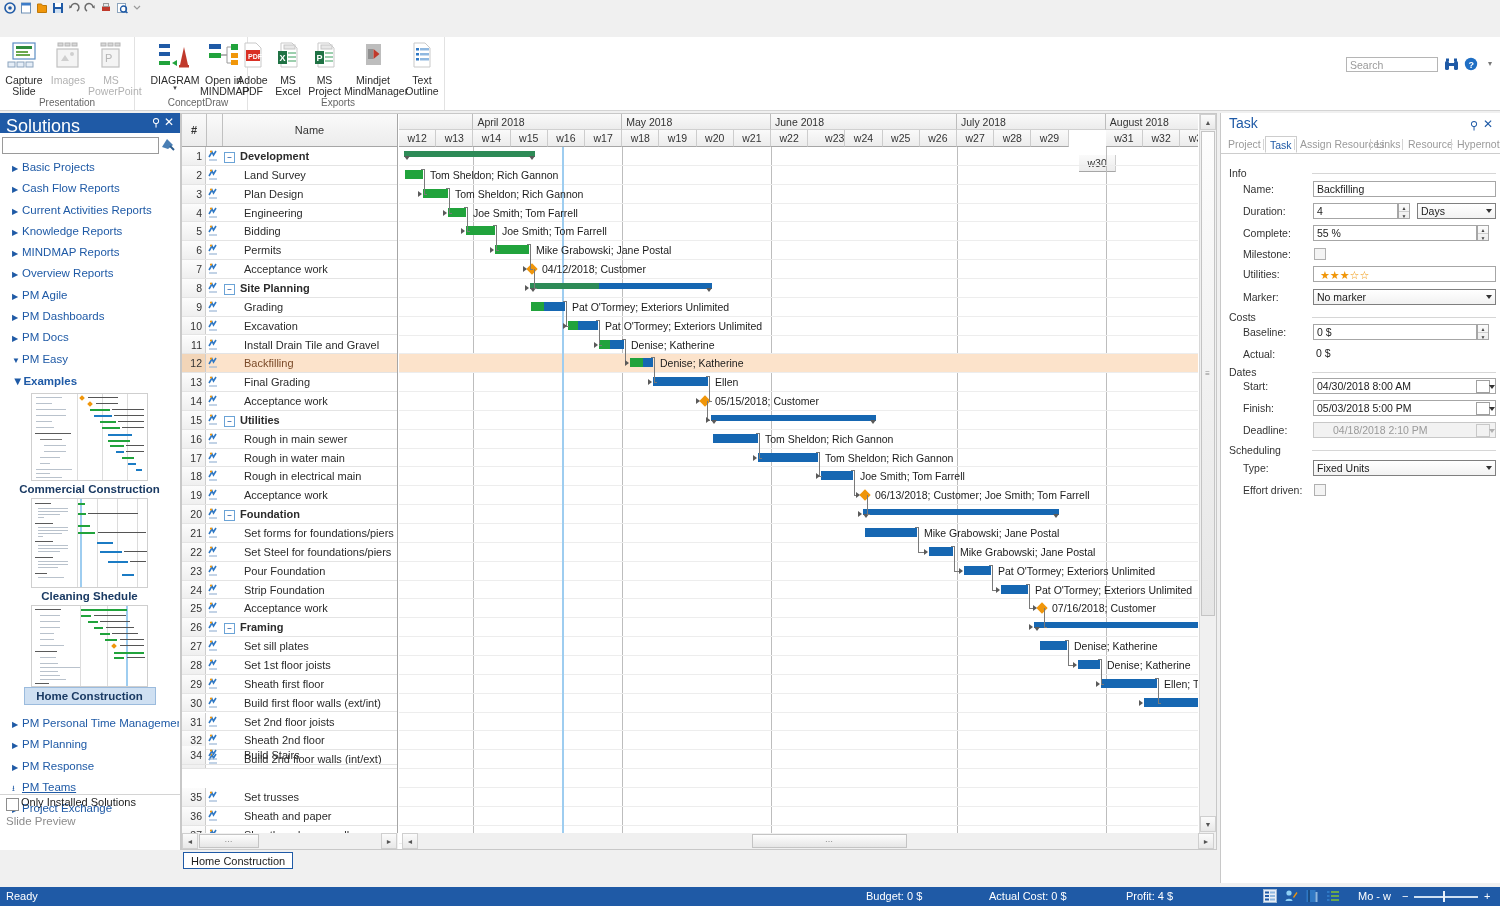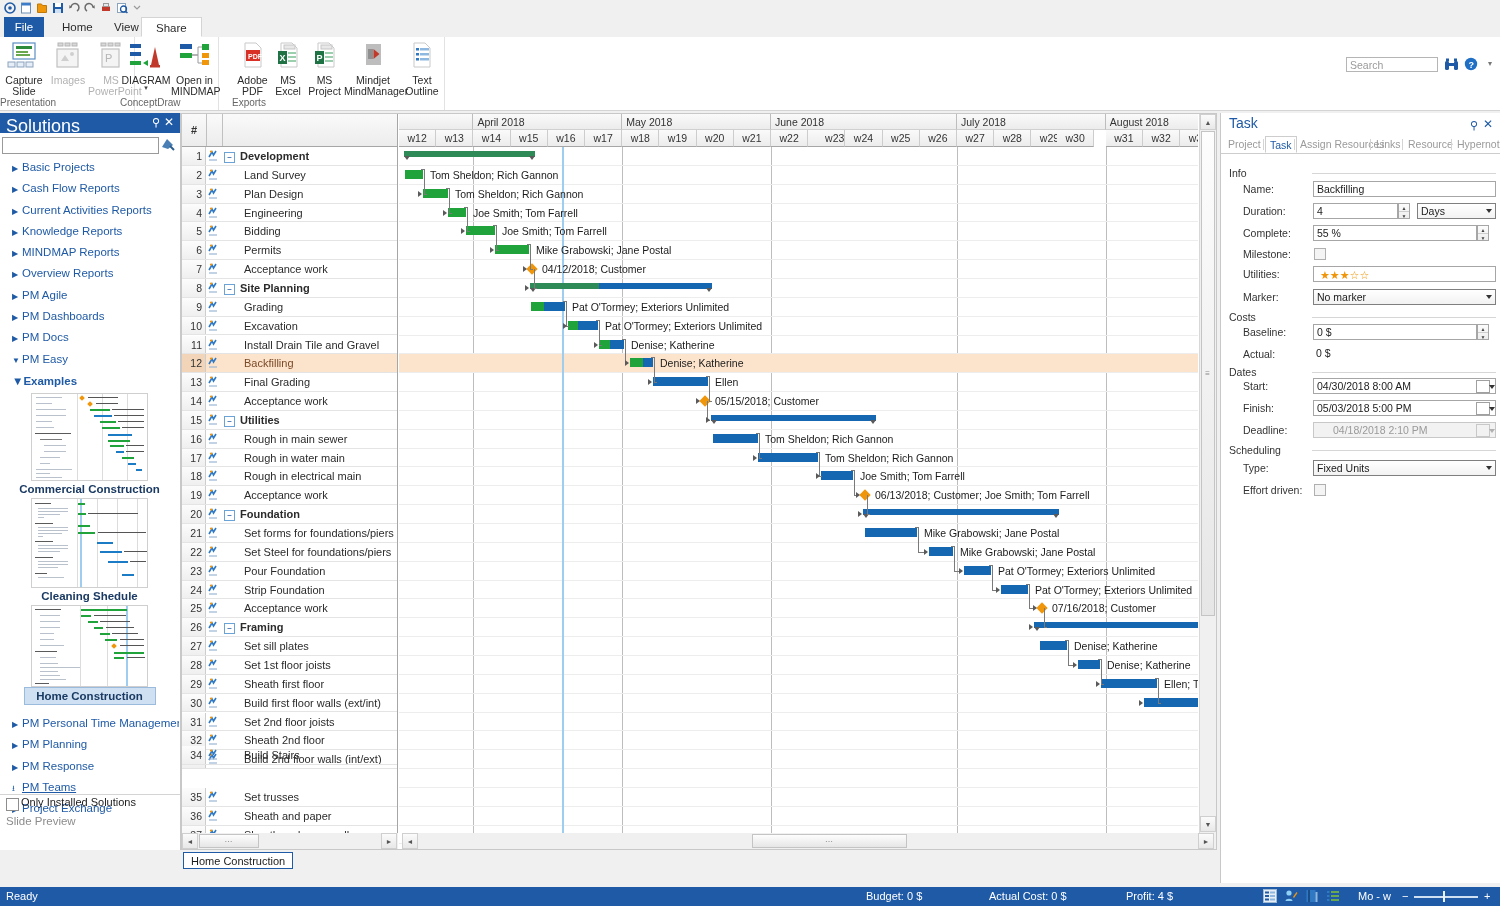--- a/index.html
+++ b/index.html
@@ -25,21 +25,21 @@
   
   .ribbontabs{position:absolute;left:0;top:17px;width:1500px;height:20px;background:#f0f0f0;
     border-bottom:1px solid #d4d4d4;}
   .rtab{position:absolute;top:0;height:20px;line-height:20px;padding:0 14px;font-size:11.5px;color:#2b2b2b;cursor:default;}
   .rtab.file{background:#1f5aa6;color:#fff;left:4px;}
   .rtab.active{background:#fff;border:1px solid #d4d4d4;border-bottom:1px solid #fff;box-sizing:border-box;}
 
   
   .ribbon{position:absolute;left:0;top:37px;width:1500px;height:73px;background:#fff;border-bottom:1px solid #d4d4d4;}
   .rgroup{position:absolute;top:0;height:73px;border-right:1px solid #e2e2e2;}
-  .rgroup .glabel{position:absolute;bottom:2px;width:100%;font-size:10px;color:#666;}
+  .rgroup .glabel{position:absolute;bottom:2px;width:100%;text-align:center;font-size:10px;color:#666;}
   .ritem{position:absolute;top:4px;width:auto;text-align:center;cursor:default;}
   .ritem .ilabel{font-size:10.5px;color:#2b2b2b;line-height:11px;display:block;margin-top:2px;}
   .ritem.disabled .ilabel{color:#b2b2b2;}
   .ico{display:block;margin:0 auto;}
 
   .searchbox{position:absolute;right:62px;top:20px;width:92px;height:15px;border:1px solid #b5b5b5;background:#fff;
     font-size:10.5px;color:#9a9a9a;padding:0 3px;line-height:15px;box-sizing:border-box;}
 
   
   .solutions{position:absolute;left:0;top:113px;width:180px;height:737px;background:#fff;border-right:1px solid #c8c8c8;}
@@ -216,26 +216,20 @@
           <rect x="1.5" y="1.5" width="8" height="9" fill="#fff" stroke="#8ba3bd"></rect>
           <circle cx="7.5" cy="7" r="3" fill="none" stroke="#1f5aa6" stroke-width="1.3"></circle>
           <path d="M9.6 9.2 L11.4 11" stroke="#1f5aa6" stroke-width="1.5"></path>
         </svg></span>
     <span class="qicon">
       <svg width="10" height="10">
           <path d="M2 4 L5 7 L8 4" fill="none" stroke="#9a9a9a" stroke-width="1.2"></path>
         </svg></span>
   </div>
 
-  <div class="ribbontabs">
-    <div class="rtab file" style="left:4px;width:40px;padding:0;text-align:center;">File</div>
-    <div class="rtab" style="left:48px;">Home</div>
-    <div class="rtab" style="left:100px;">View</div>
-    <div class="rtab active" style="left:141px;">Share</div>
-  </div>
 
   <div class="ribbon">
 
     <div class="rgroup" style="left:0;width:134px;">
       <div class="ritem" style="left:2px;width:44px;">
         <span class="ico">
           <svg width="36" height="30" viewBox="0 0 36 30">
             <rect x="7" y="2" width="22" height="16" fill="#fff" stroke="#5d8ec4" stroke-width="1.2"></rect>
             <rect x="10" y="5" width="16" height="3" fill="#2e8b3c"></rect>
             <rect x="10" y="10" width="12" height="2" fill="#6aa84f"></rect>
@@ -267,21 +261,21 @@
             <rect x="22" y="2" width="5" height="3" fill="#d8d8d8" stroke="#b5b5b5"></rect>
             <rect x="9" y="8" width="17" height="18" fill="#f4f4f4" stroke="#c0c0c0" stroke-width="1.2"></rect>
             <text x="12" y="21" font-size="11" fill="#b5b5b5" font-family="Liberation Sans">P</text>
           </svg></span>
         <span class="ilabel" style="white-space:pre-line">MS
 PowerPoint</span>
       </div>
       <div class="glabel">Presentation</div>
     </div>
 
-    <div class="rgroup" style="left:120px;width:98px;">
+    <div class="rgroup" style="left:149px;width:98px;">
       <div class="ritem" style="left:1px;width:50px;">
         <span class="ico">
           <svg width="38" height="30" viewBox="0 0 38 30">
             <rect x="3" y="3" width="11" height="4" fill="#1f5aa6"></rect>
             <rect x="3" y="11" width="11" height="4" fill="#1f5aa6"></rect>
             <path d="M3 20 h11 v4 h-11z" fill="#21a33c"></path>
             <path d="M16 22 l5 -3 v6z" fill="#21a33c"></path>
             <path d="M24 24 l4 -18 l4 18z" fill="#c0392b"></path>
             <rect x="23" y="24" width="10" height="2.5" fill="#c0392b"></rect>
           </svg></span>
@@ -559,20 +553,21 @@
     </div>
     <div class="slide-preview">Slide Preview</div>
   </div>
 
   <div class="gantt">
 
     <div class="gcols">
       <div class="ghead">
         <div class="c-num">#</div>
         <div class="c-ico"></div>
+        <div class="c-name">Name</div>
       </div>
       <div id="rowlist">
           <div class="grow summary" style="top: 33px;">
             <div class="n">1</div>
             <div class="ic"><svg width="13" height="12" viewBox="0 0 13 12">
                 <path d="M2 7 L5 2 L6.5 5 L9 1" stroke="#2f78c4" stroke-width="1.6" fill="none"></path>
                 <path d="M2 10 L10 10" stroke="#9ab6d6" stroke-width="1.2"></path>
                 <circle cx="4" cy="1.6" r="1.1" fill="#f0960a"></circle>
               </svg></div>
             <div class="nm"><span class="exp">–</span><span>Development</span></div>
@@ -923,21 +918,21 @@
           <div class="tm-week" style="left: 297.6px; width: 37.2px;">w20</div>
           <div class="tm-week" style="left: 334.8px; width: 37.2px;">w21</div>
           <div class="tm-week" style="left: 372px; width: 37.2px;">w22</div>
           <div class="tm-week" style="left: 409.2px; width: 37.2px; text-align: right;">w23</div>
           <div class="tm-week" style="left: 446.4px; width: 37.2px;">w24</div>
           <div class="tm-week" style="left: 483.6px; width: 37.2px;">w25</div>
           <div class="tm-week" style="left: 520.8px; width: 37.2px;">w26</div>
           <div class="tm-week" style="left: 558px; width: 37.2px;">w27</div>
           <div class="tm-week" style="left: 595.2px; width: 37.2px;">w28</div>
           <div class="tm-week" style="left: 632.4px; width: 37.2px;">w29</div>
-          <div class="tm-week" style="left: 658px; width: 37.2px;">w30</div>
+          <div class="tm-week" style="left: 680px; width: 37.2px; margin-top: 25px;">w30</div>
           <div class="tm-week" style="left: 706.8px; width: 37.2px;">w31</div>
           <div class="tm-week" style="left: 744px; width: 37.2px;">w32</div>
           <div class="tm-week" style="left: 781.2px; width: 37.2px;">w33</div>
         </div>
       <div class="tmbody" id="tmbody">
           <div class="vline month" style="left: 74.4px;"></div>
           <div class="vline month" style="left: 223.2px;"></div>
           <div class="vline month" style="left: 372px;"></div>
           <div class="vline month" style="left: 558px;"></div>
           <div class="vline month" style="left: 706.8px;"></div>

